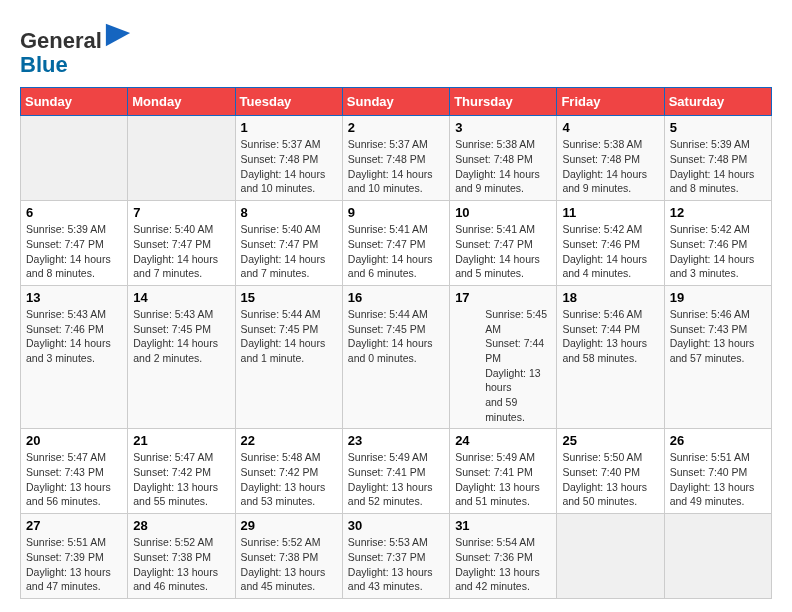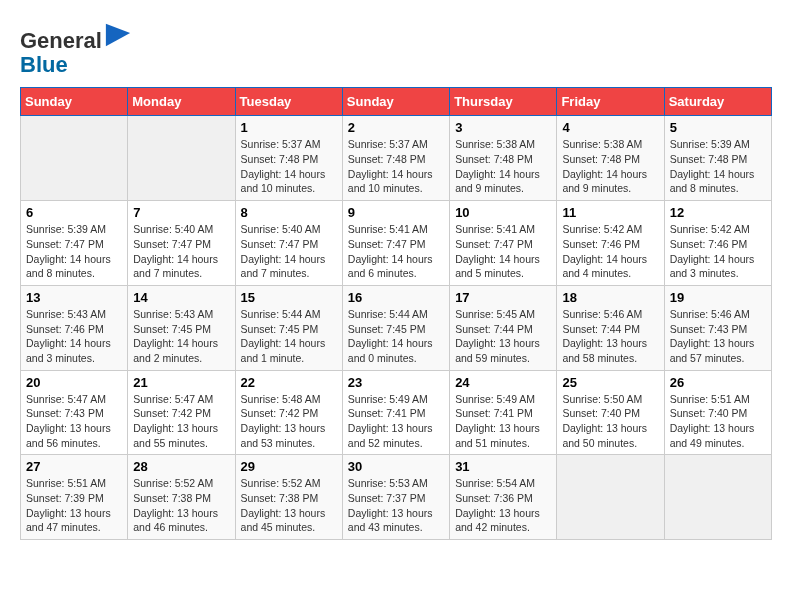--- a/index.html
+++ b/index.html
@@ -232,21 +232,21 @@
         </td>
         <td>
           <span class="day-num">16</span>
           <div class="day-detail" style="white-space: pre-line;">Sunrise: 5:44 AM
 Sunset: 7:45 PM
 Daylight: 14 hours
 and 0 minutes.</div>
         </td>
         <td>
           <span class="day-num">17</span>
-          <div class="day-detail" style="white-space: pre-line;">Sunrise: 5:45 AM
+          <div class="day-detail" style="white-space: pre-line; margin-left: 30px;">Sunrise: 5:45 AM
 Sunset: 7:44 PM
 Daylight: 13 hours
 and 59 minutes.</div>
         </td>
         <td>
           <span class="day-num">18</span>
           <div class="day-detail" style="white-space: pre-line;">Sunrise: 5:46 AM
 Sunset: 7:44 PM
 Daylight: 13 hours
 and 58 minutes.</div>

